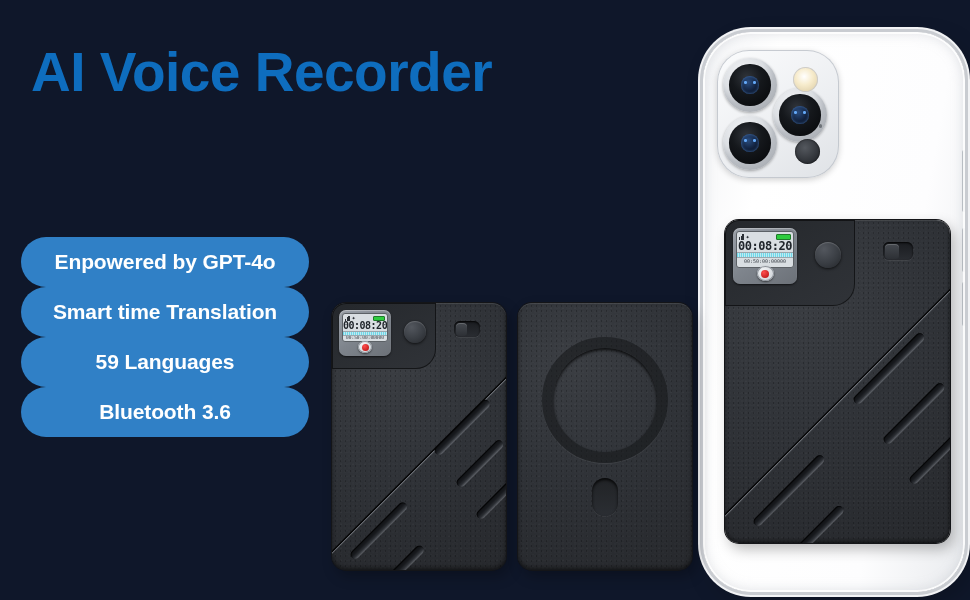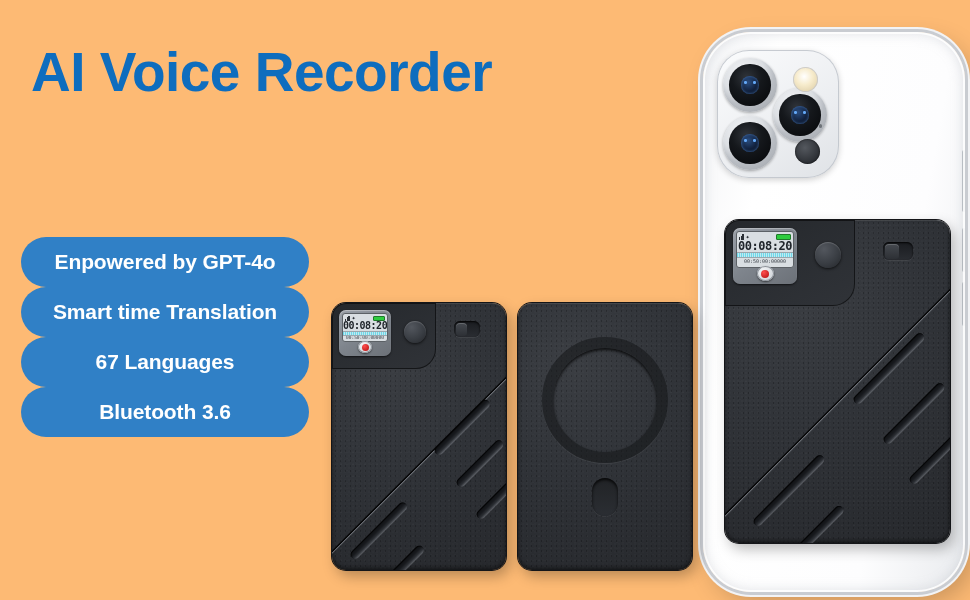--- a/index.html
+++ b/index.html
@@ -5,21 +5,21 @@
   * { box-sizing: border-box; margin: 0; padding: 0; }
   html, body {
     width: 970px; height: 600px;
     overflow: hidden;
     background: #ffffff;
     font-family: "Liberation Sans", sans-serif;
   }
   #stage {
     position: relative;
     width: 970px; height: 600px;
-    background: #fdba74;
+    background: #0f172a;
     overflow: hidden;
   }
 
   
   #headline {
     position: absolute;
     left: 31px; top: 44px;
     font-size: 55px;
     font-weight: bold;
     letter-spacing: -0.5px;
@@ -297,21 +297,21 @@
 </head>
 <body>
 
 <div id="stage">
 
   <div id="headline">AI Voice Recorder</div>
 
   <div id="pills">
     <div class="pill">Enpowered by GPT-4o</div>
     <div class="pill">Smart time Translation</div>
-    <div class="pill">67 Languages</div>
+    <div class="pill">59 Languages</div>
     <div class="pill">Bluetooth 3.6</div>
   </div>
 
   <div id="iphone">
     <div id="camera-module">
       <div class="lens" style="left:6px; top:8px; width:54px; height:54px;">
         <div class="lens-in">
           <div class="lens-iris"></div>
         </div>
       </div>

